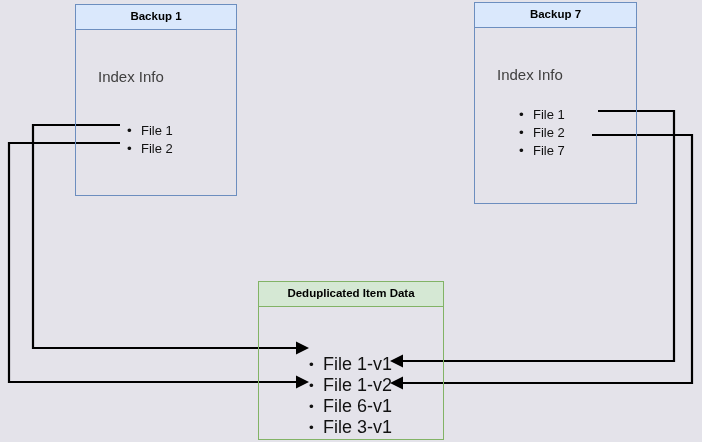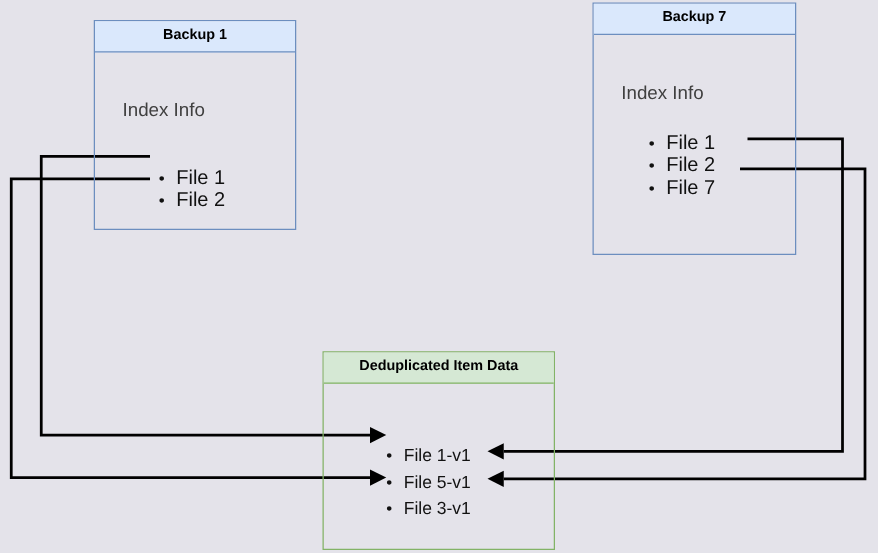--- a/index.html
+++ b/index.html
@@ -76,38 +76,38 @@
     white-space: nowrap;
   }
   .file-list {
     position: absolute;
     margin: 0;
     padding: 0;
     list-style: none;
   }
   .file-list li {
     position: relative;
-    font-size: 16px;
+    font-size: 13px;
     color: #111111;
     line-height: 18px;
     height: 18px;
     padding-left: 14px;
     white-space: nowrap;
   }
   .file-list li::before {
     content: "\2022";
     position: absolute;
     left: 0;
     top: 0;
     font-size: 13.5px;
     line-height: 18px;
     color: #111111;
   }
   .dedup-list li {
-    font-size: 14px;
+    font-size: 18px;
     line-height: 21px;
     height: 21px;
   }
   .dedup-list li::before {
     line-height: 21px;
   }
 </style>
 </head>
 <body>
 
@@ -121,21 +121,21 @@
     <path class="edge-path" d="M 120 143 L 9 143 L 9 382 L 296 382"></path>
     <polygon class="arrow-head" points="296,375.5 309,382 296,388.5"></polygon>
 
     <path class="edge-path" d="M 598 111 L 674 111 L 674 361 L 403 361"></path>
     <polygon class="arrow-head" points="403,354.5 390,361 403,367.5"></polygon>
 
     <path class="edge-path" d="M 592 135 L 692 135 L 692 383 L 403 383"></path>
     <polygon class="arrow-head" points="403,376.5 390,383 403,389.5"></polygon>
   </svg>
 
-  <div class="box box-blue" style="left:75px; top:16px; width:162px; height:168px;">
+  <div class="box box-blue" style="left:75px; top:4px; width:162px; height:192px;">
     <div class="box-title title-blue">Backup 1</div>
     <div class="box-body" style="height:178px;">
       <div class="heading-text" style="left:22px; top:38px;">Index Info</div>
       <ul class="file-list" style="left:51px; top:92px;">
         <li>File 1</li>
         <li>File 2</li>
       </ul>
     </div>
   </div>
 
@@ -149,19 +149,20 @@
         <li>File 7</li>
       </ul>
     </div>
   </div>
 
   <div class="box box-green" style="left:258px; top:281px; width:186px; height:159px;">
     <div class="box-title title-green">Deduplicated Item Data</div>
     <div class="box-body" style="height:133px;">
       <ul class="file-list dedup-list" style="left:50px; top:47px;">
         <li>File 1-v1</li>
-        <li>File 5-v1</li>
+        <li>File 1-v2</li>
+        <li>File 6-v1</li>
         <li>File 3-v1</li>
       </ul>
     </div>
   </div>
 
 </div>
 
 </body></html>

